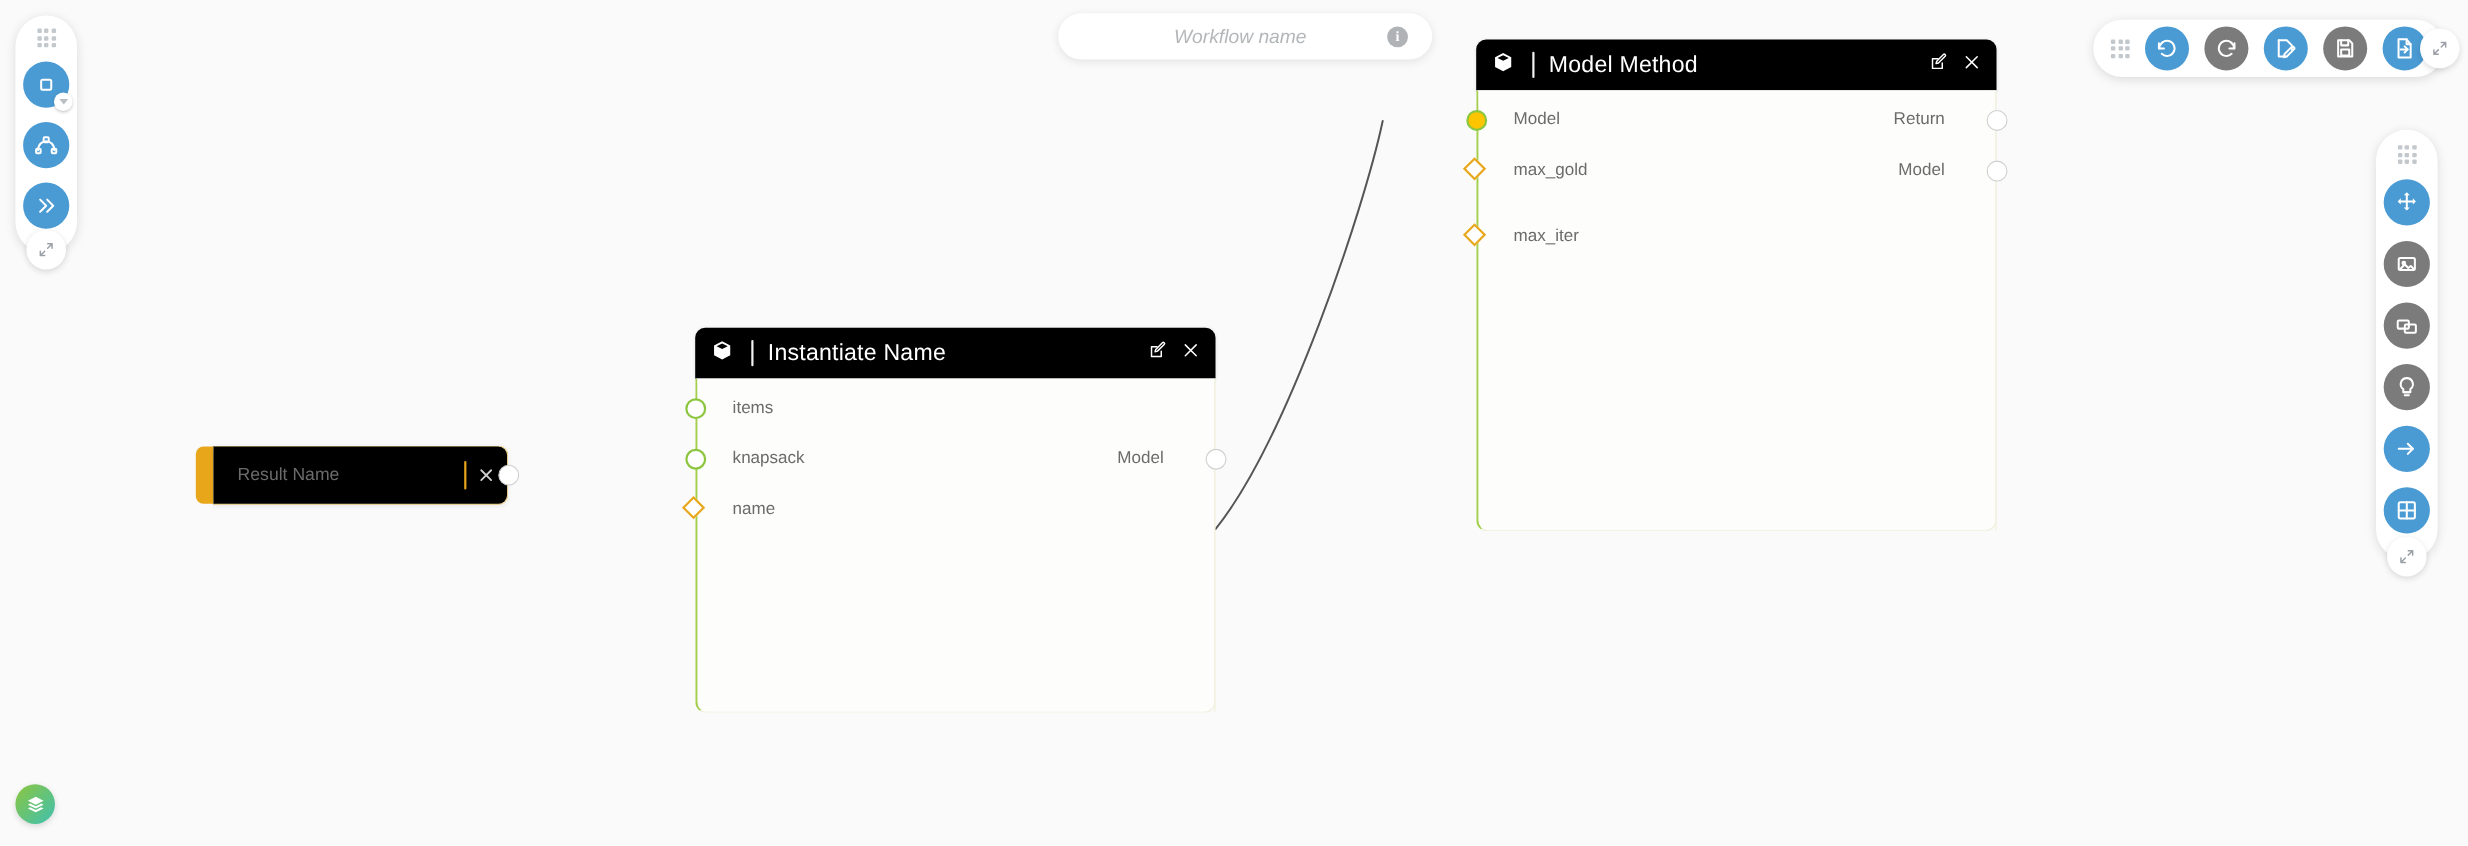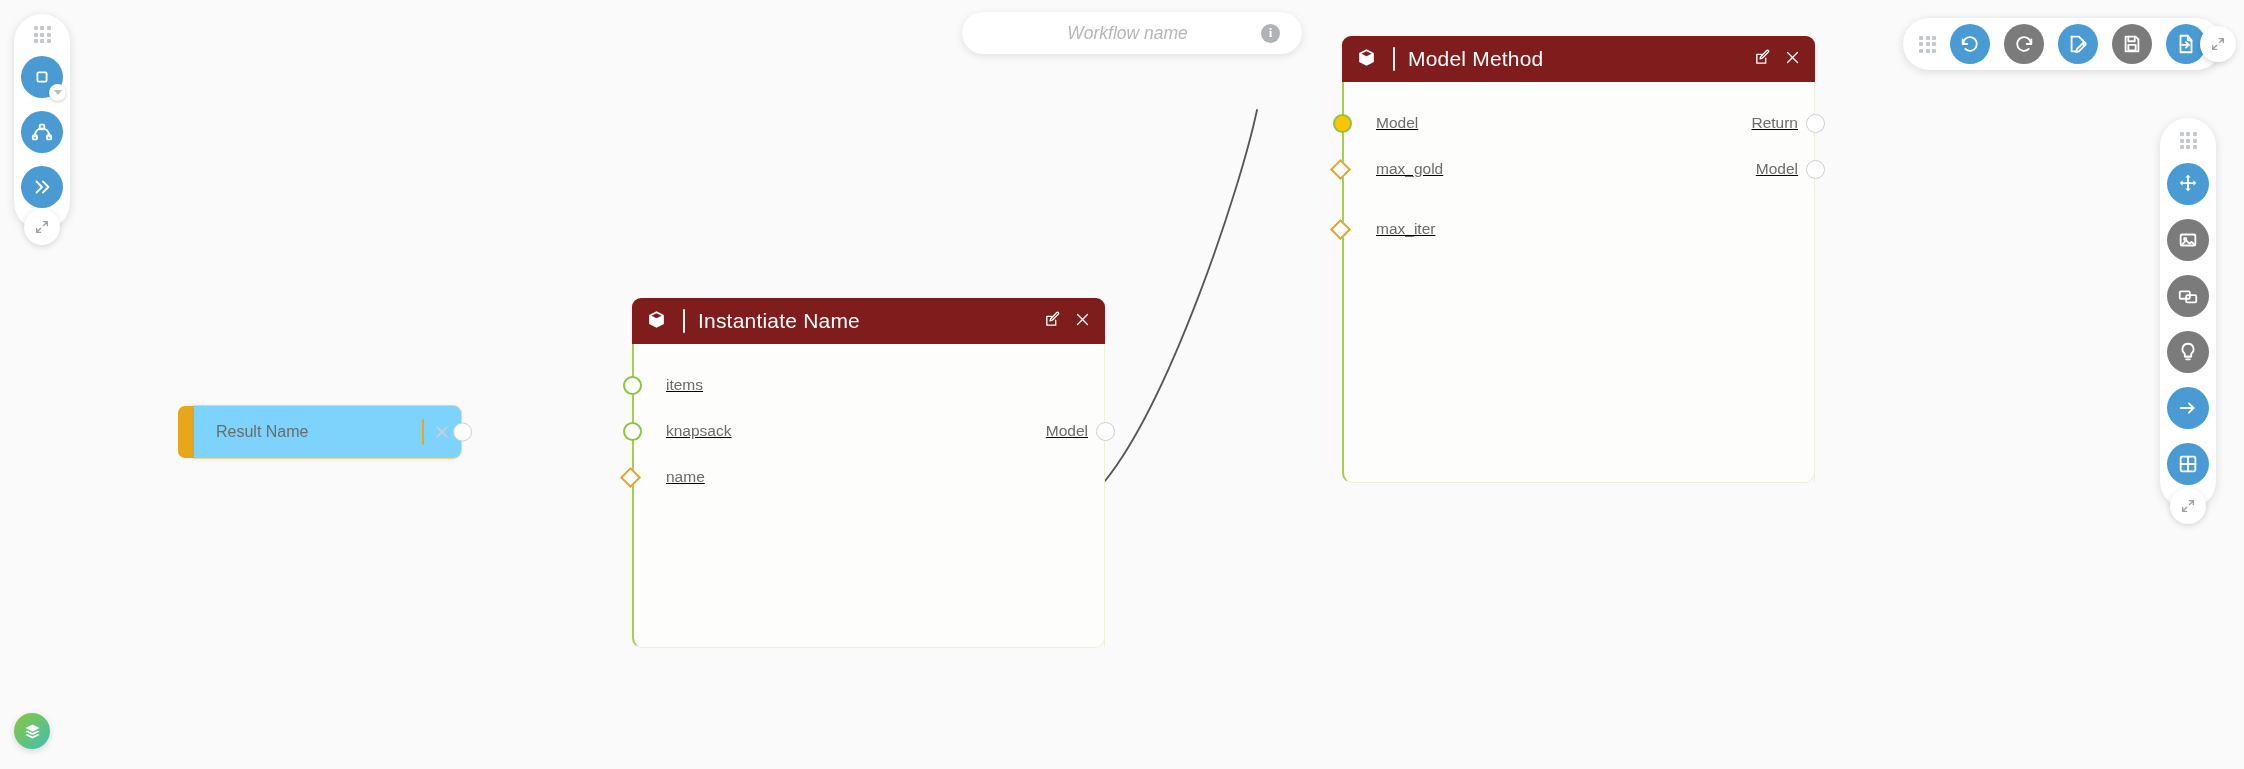--- a/index.html
+++ b/index.html
@@ -69,56 +69,56 @@
   #top-toolbar{right:22px;top:18px;height:52px;padding:0 16px;gap:14px;border-radius:30px;}
   #top-toolbar .tbtn{width:40px;height:40px;}
 
   
   #right-toolbar{right:28px;top:118px;width:56px;padding:14px 0 24px;gap:14px;border-radius:34px;}
   #right-toolbar .tbtn{width:42px;height:42px;}
 
   
   .node{position:absolute;z-index:20;}
   .node-header{
-    background:#7f1d1d;border-radius:9px 9px 0 0;height:46px;
+    background:#000000;border-radius:9px 9px 0 0;height:46px;
     display:flex;align-items:center;padding:0 14px;
     box-shadow:0 1px 3px rgba(0,0,0,.10);
   }
   .node-icon svg{width:21px;height:21px;fill:#fff;}
   .node-divider{width:2px;height:24px;background:#fff;margin:0 13px 0 16px;border-radius:1px;opacity:.95;}
   .node-title{color:#fff;font-size:21px;letter-spacing:.2px;flex:1;font-weight:400;}
   .node-hdr-actions{display:flex;align-items:center;gap:13px;}
   .node-hdr-actions svg{width:17px;height:17px;stroke:#fff;stroke-width:1.9;fill:none;stroke-linecap:round;stroke-linejoin:round;cursor:pointer;}
   .node-body{
     position:relative;background:#fdfdfb;border:1px solid #f0efdc;border-top:none;
     border-left:2px solid #a3ce4e;border-radius:0 0 10px 10px;
   }
-  .port-row{position:relative;height:46px;display:flex;align-items:center;text-decoration:underline;}
+  .port-row{position:relative;height:46px;display:flex;}
   .port-label{font-size:15.5px;color:#6b6b6b;}
   .port-in .port-label{margin-left:32px;}
   .port-out{justify-content:flex-end;}
-  .port-out .port-label{margin-right:16px;}
+  .port-out .port-label{margin-right:46px;}
   .port-marker{position:absolute;display:flex;align-items:center;justify-content:center;}
   .port-in .port-marker{left:-11px;}
   .port-out .port-marker{right:-11px;}
   .dot{width:19px;height:19px;border-radius:50%;box-sizing:border-box;background:#fff;}
   .dot.green-open{border:2px solid #8cc63f;}
   .dot.yellow-fill{border:2px solid #8cc63f;background:#fdc500;}
   .dot.gray-open{border:1.5px solid #cfcfcf;background:#fff;}
   .diamond{width:15px;height:15px;box-sizing:border-box;border:2px solid #e8a61a;background:#fff;transform:rotate(45deg);}
   .rail-out{position:absolute;right:-1px;top:0;bottom:0;width:1px;background:#f0efdc;}
 
   
   #result-chip{
     position:absolute;left:178px;top:406px;height:52px;width:284px;z-index:20;
     display:flex;align-items:center;
   }
   .chip-bar{width:16px;height:52px;background:#e8a61a;border-radius:7px 0 0 7px;flex:none;}
   .chip-body{
-    flex:1;height:52px;background:#7dd3fc;border:1px solid #f0d58f;border-left:none;
+    flex:1;height:52px;background:#000000;border:1px solid #f0d58f;border-left:none;
     border-radius:0 9px 9px 0;display:flex;align-items:center;position:relative;
     box-shadow:0 1px 4px rgba(0,0,0,.06);
   }
   .chip-text{font-size:16px;color:#6b6b6b;margin-left:22px;flex:1;}
   .chip-sep{width:2.5px;height:26px;background:#e8a61a;border-radius:2px;margin-right:9px;}
   .chip-x{width:18px;height:18px;margin-right:10px;cursor:pointer;}
   .chip-x svg{width:18px;height:18px;stroke:#cfcfcf;stroke-width:2.2;stroke-linecap:round;fill:none;}
   .chip-port{position:absolute;right:-11px;top:50%;transform:translateY(-50%);}
 
   

